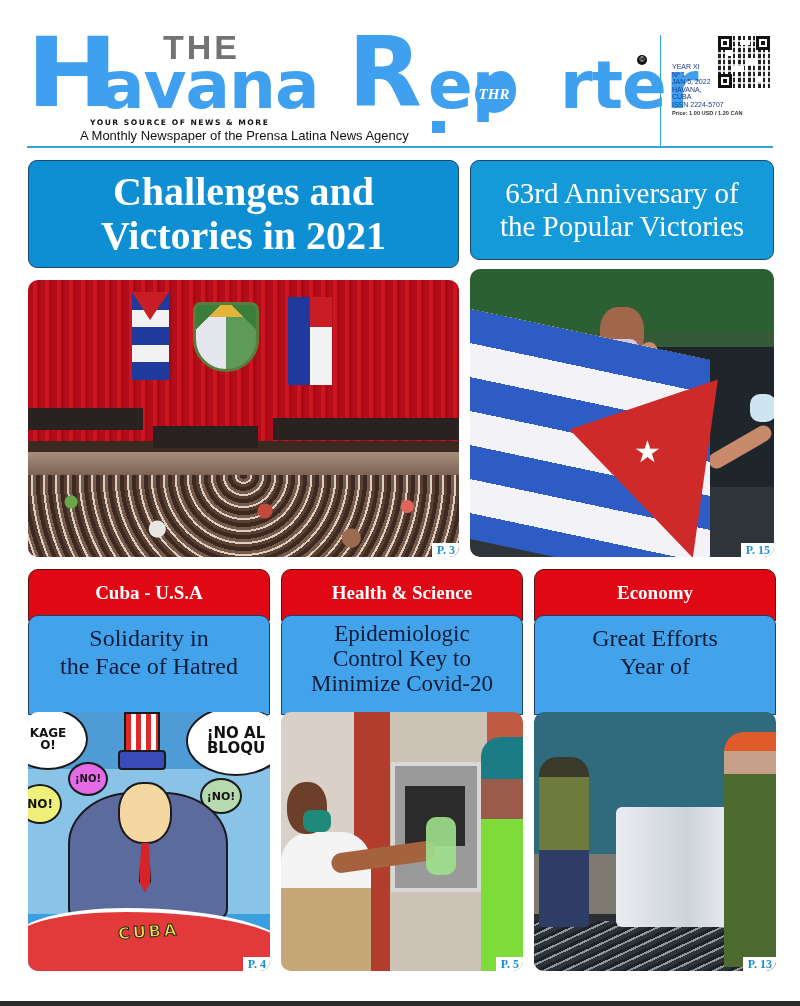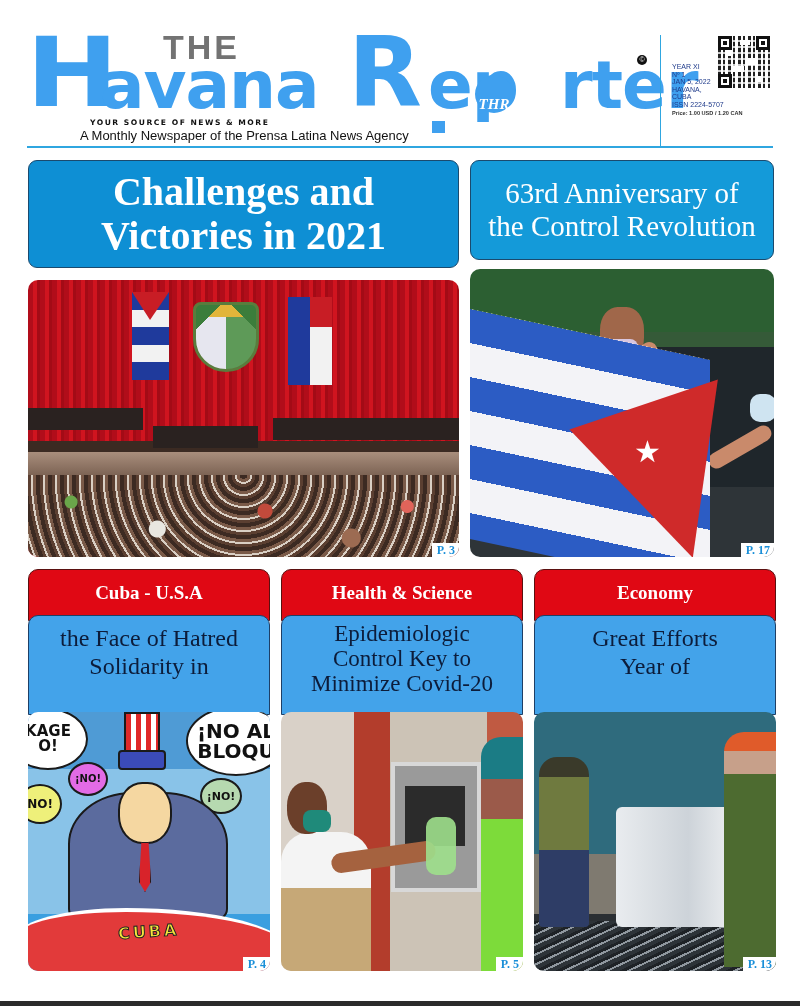--- a/index.html
+++ b/index.html
@@ -6,21 +6,21 @@
   html, body { width: 800px; height: 1006px; background: #ffffff; overflow: hidden; }
   body { position: relative; font-family: "Liberation Sans", sans-serif; }
 
   
   .masthead { position: absolute; left: 0; top: 0; width: 800px; height: 150px; }
   .logo-the { position: absolute; left: 163px; top: 30px; font-family: "Liberation Sans", sans-serif; font-weight: 900; font-size: 34px; color: #737373; letter-spacing: 3px; line-height: 34px; }
   .logo-h { position: absolute; left: 26px; top: 33px; font-family: "DejaVu Sans", sans-serif; font-weight: bold; font-size: 96px; line-height: 80px; color: #3fa0ef; transform: scaleX(1.15); transform-origin: left top; }
   .logo-main { position: absolute; left: 100px; top: 56px; font-family: "DejaVu Sans", sans-serif; font-weight: bold; font-size: 66px; line-height: 60px; color: #3fa0ef; letter-spacing: -1px; white-space: nowrap; }
   .logo-R { position: absolute; left: 348px; top: 33px; font-family: "DejaVu Sans", sans-serif; font-weight: bold; font-size: 96px; line-height: 80px; color: #3fa0ef; }
   .logo-eporter { position: absolute; left: 428px; top: 56px; font-family: "DejaVu Sans", sans-serif; font-weight: bold; font-size: 66px; line-height: 60px; color: #3fa0ef; letter-spacing: -1px; white-space: nowrap; }
-  .logo-emblem { position: absolute; left: 475px; top: 75px; width: 38px; height: 38px; border-radius: 50%; background: #3fa0ef; display: flex; align-items: flex-end; justify-content: center; }
+  .logo-emblem { position: absolute; left: 475px; top: 75px; width: 38px; height: 38px; border-radius: 50%; background: #3fa0ef; display: flex; align-items: center; justify-content: center; }
   .logo-emblem span { font-family: "Liberation Serif", serif; font-size: 15px; font-weight: bold; color: #ffffff; font-style: italic; }
   .logo-dot { position: absolute; left: 432px; top: 121px; width: 13px; height: 12px; background: #3fa0ef; }
   .copyright { position: absolute; left: 637px; top: 55px; width: 10px; height: 10px; border-radius: 50%; background: #111; color: #fff; font-size: 7px; line-height: 10px; text-align: center; }
   .tagline { position: absolute; left: 90px; top: 118px; font-family: "DejaVu Sans", sans-serif; font-weight: bold; font-size: 7.6px; letter-spacing: 1.5px; color: #111; }
   .subtag { position: absolute; left: 80px; top: 128px; font-family: "Liberation Sans", sans-serif; font-size: 13px; color: #111; }
   .mast-rule { position: absolute; left: 27px; top: 146px; width: 746px; height: 2px; background: #2fa6e0; }
   .mast-vrule { position: absolute; left: 660px; top: 35px; width: 1px; height: 112px; background: #2fa6e0; }
 
   .issue-info { position: absolute; left: 672px; top: 63px; font-family: "Liberation Sans", sans-serif; font-size: 7px; line-height: 7.6px; color: #1e3a8a; }
   .issue-info div { white-space: nowrap; }
@@ -185,48 +185,48 @@
   <div class="assembly-desk" style="left:125px;top:146px;width:105px;"></div>
   <div class="assembly-desk" style="left:245px;top:138px;width:186px;"></div>
   <div class="assembly-stage"></div>
   <div class="assembly-floor"></div>
   <div class="page-ref">P. 3</div>
 </div>
 
 <a class="hl-box hl-side">
   <div>
     <div>63rd Anniversary of</div>
-    <div>the Control Revolution</div>
+    <div>the Popular Victories</div>
   </div>
 </a>
 <div class="photo photo-flag">
   <div class="car-window"></div>
   <div class="woman-head"></div>
   <div class="woman-mask"></div>
   <div class="woman2-mask"></div>
   <div class="arm" style="left:185px;top:70px;width:18px;height:90px;transform:rotate(-25deg);"></div>
   <div class="arm" style="left:235px;top:170px;width:70px;height:16px;transform:rotate(-30deg);"></div>
   <div class="big-flag"></div>
   <div class="big-flag-tri"></div>
   <div class="big-flag-star">★</div>
-  <div class="page-ref">P. 17</div>
+  <div class="page-ref">P. 15</div>
 </div>
 
 <section class="card card-c1">
   <div class="card-cat">Cuba - U.S.A</div>
   <div class="card-title">
+    <div>Solidarity in</div>
     <div>the Face of Hatred</div>
-    <div>Solidarity in</div>
   </div>
   <div class="card-photo cartoon">
-    <div class="bubble" style="left:-20px;top:-4px;width:80px;height:62px;background:#fff;font-size:15px;white-space:pre;">KAGE
+    <div class="bubble" style="left:-20px;top:-4px;width:80px;height:62px;background:#fff;font-size:12px;white-space:pre;">KAGE
 O!</div>
     <div class="bubble" style="left:40px;top:50px;width:40px;height:34px;background:#e36be6;font-size:10px;">¡NO!</div>
     <div class="bubble" style="left:-10px;top:72px;width:44px;height:40px;background:#eef07a;font-size:12px;">NO!</div>
-    <div class="bubble" style="left:158px;top:-6px;width:100px;height:70px;background:#fff;font-size:20px;white-space:pre;text-align:center;">¡NO AL
+    <div class="bubble" style="left:158px;top:-6px;width:100px;height:70px;background:#fff;font-size:15px;white-space:pre;text-align:center;">¡NO AL
 BLOQU</div>
     <div class="bubble" style="left:172px;top:66px;width:42px;height:36px;background:#b6d9b0;font-size:11px;">¡NO!</div>
     <div class="body"></div>
     <div class="hat"></div>
     <div class="hat-band"></div>
     <div class="face"></div>
     <div class="tie"></div>
     <div class="map"></div>
     <div class="map-label">CUBA</div>
     <div class="page-ref">P. 4</div>

